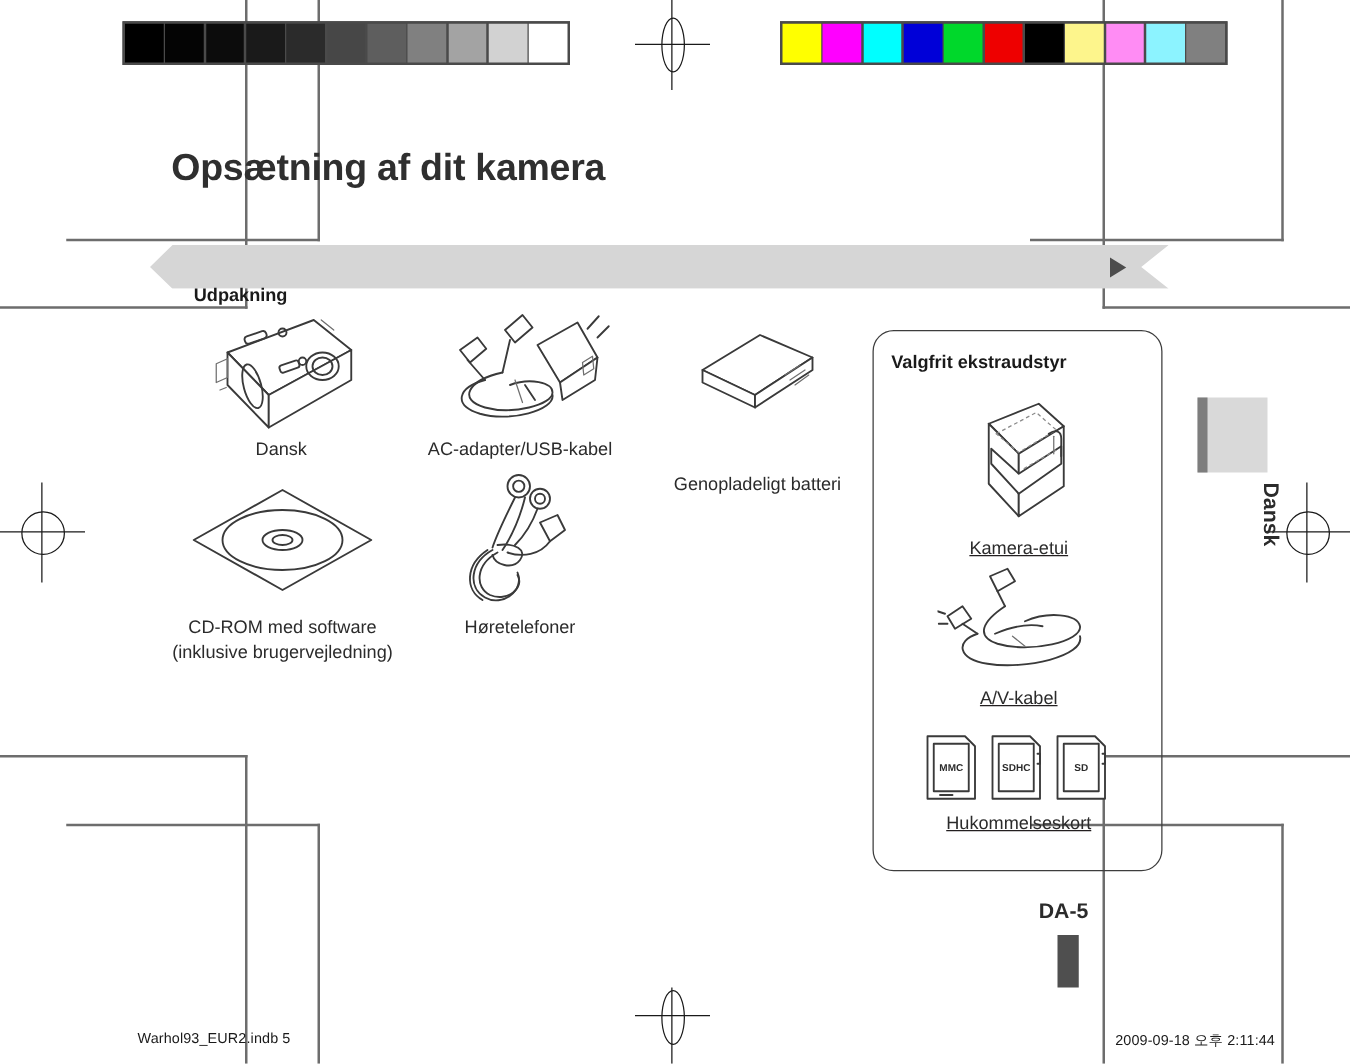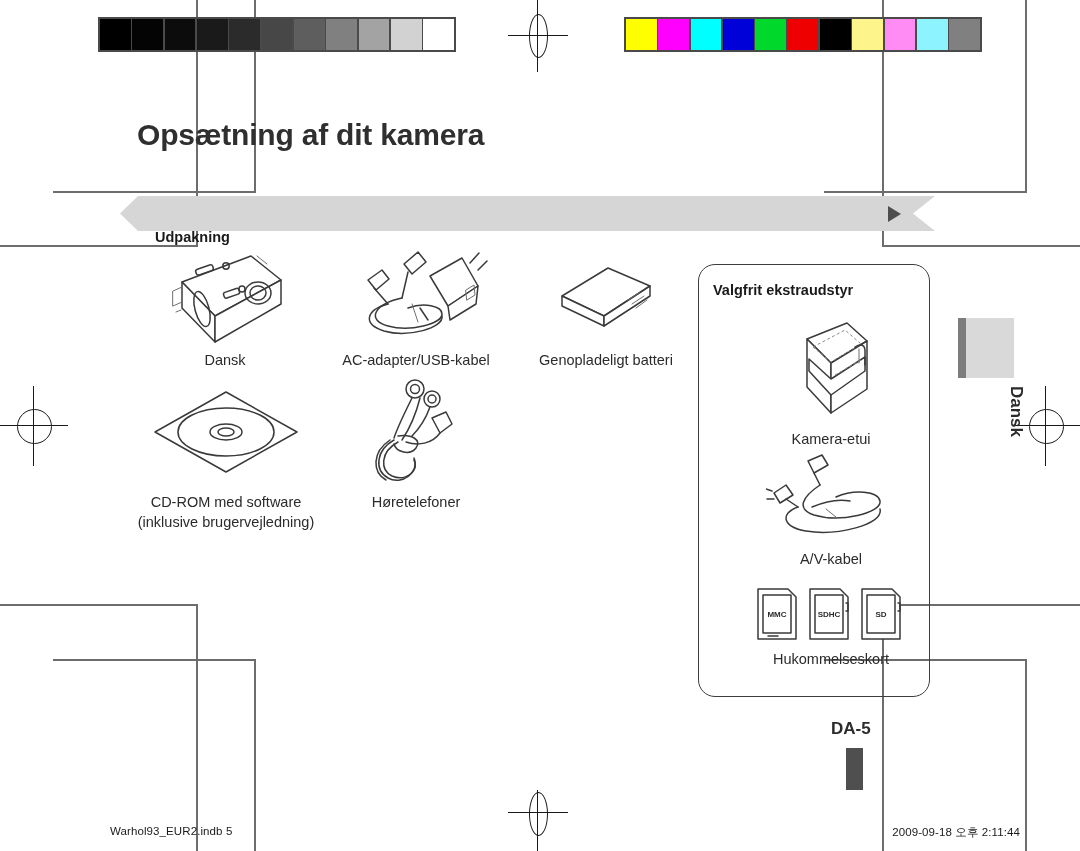--- a/index.html
+++ b/index.html
@@ -57,21 +57,21 @@
   }
 
   
   .optbox{
     position:absolute;left:698px;top:264px;width:232px;height:433px;
     border:1.6px solid #3d3d3d;border-radius:17px;box-sizing:border-box;
   }
   .optbox .t{
     position:absolute;left:14px;top:17px;font-size:14.5px;font-weight:700;color:#1a1a1a;
   }
-  .optcell{position:absolute;left:16px;width:232px;display:flex;flex-direction:column;align-items:center;}
+  .optcell{position:absolute;left:0;width:232px;display:flex;flex-direction:column;align-items:center;text-decoration:underline;}
 
   
   .tab-block{position:absolute;left:958px;top:318px;width:56px;height:60px;background:#d9d9d9;}
   .tab-block .edge{position:absolute;left:0;top:0;width:8px;height:60px;background:#7d7d7d;}
   .tab-text{
     position:absolute;left:936px;top:386px;width:90px;
     font-size:17px;font-weight:700;color:#2b2b2b;
     writing-mode:vertical-rl;
   }
 
@@ -215,21 +215,21 @@
             <path class="ln" d="M30 42 L44 58"></path>
             <path class="ln" d="M58 52 C30 58 22 74 44 80 C66 86 98 78 98 68 C98 60 80 56 64 62"></path>
             <path class="ln" d="M44 58 C22 64 18 78 40 85 C64 92 100 82 98 70"></path>
             <path class="ln" d="M76 62 L84 74"></path>
             <path class="lnt" d="M68 58 L74 76"></path>
           </svg>
         </div>
         <div class="cap">AC-adapter/USB-kabel</div>
       </div>
 
-      <div class="cell" style="width:188px;">
+      <div class="cell" style="width:188px;gap:28px;">
         <div class="art" style="height:98px;">
           <svg width="112" height="98" viewBox="0 0 112 98">
             <path class="ln2" d="M12 50 L58 22 L100 40 L54 70 Z"></path>
             <path class="ln2" d="M12 50 L12 60 L54 80 L54 70 Z"></path>
             <path class="ln2" d="M54 70 L100 40 L100 50 L54 80 Z"></path>
             <path class="lnt" d="M78 54 L90 46 M82 58 L94 50 M86 62 L97 54"></path>
           </svg>
         </div>
         <div class="cap">Genopladeligt batteri</div>
       </div>

